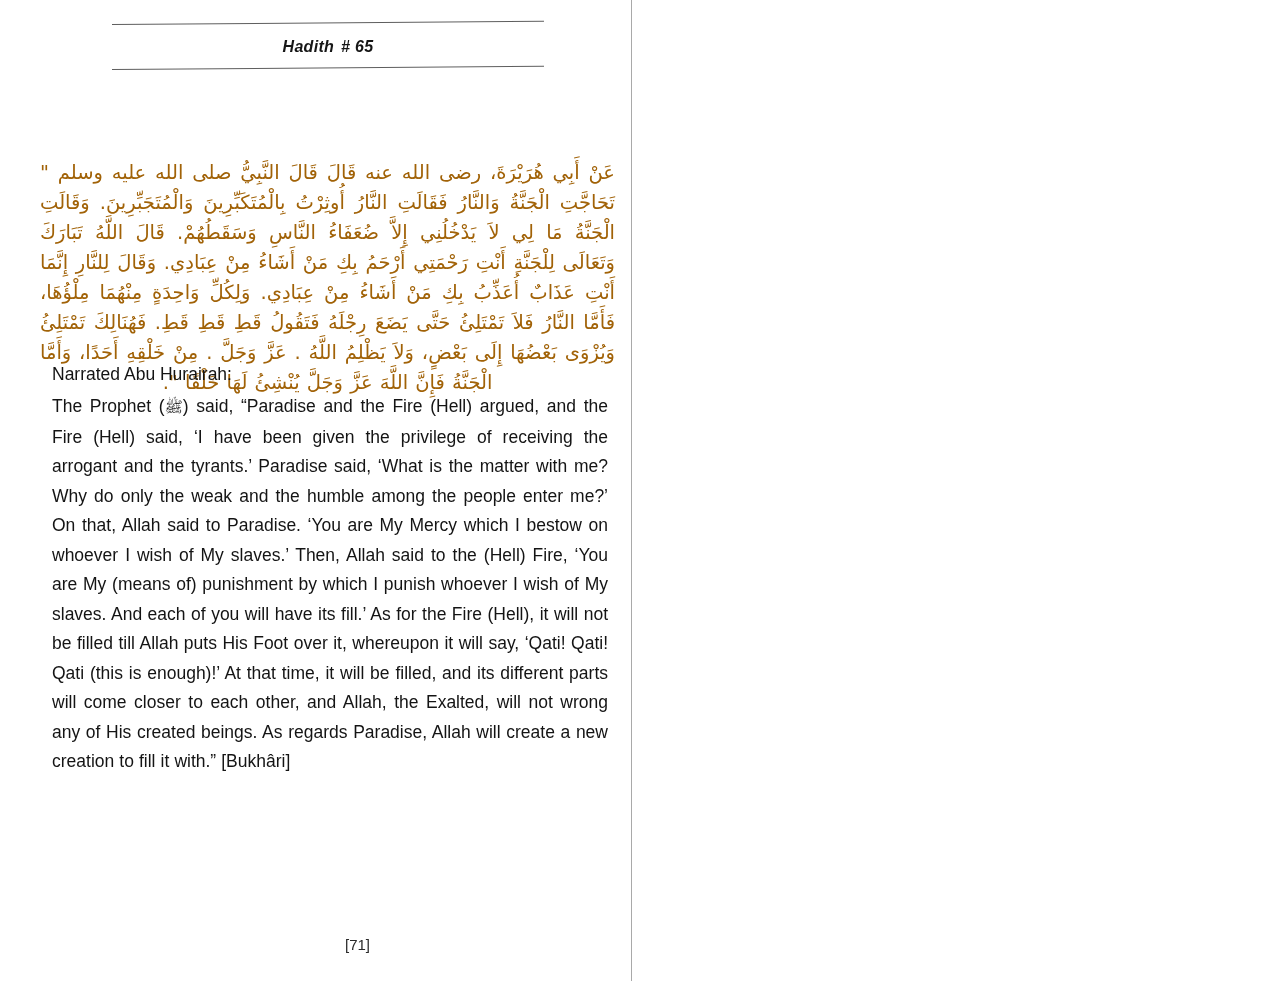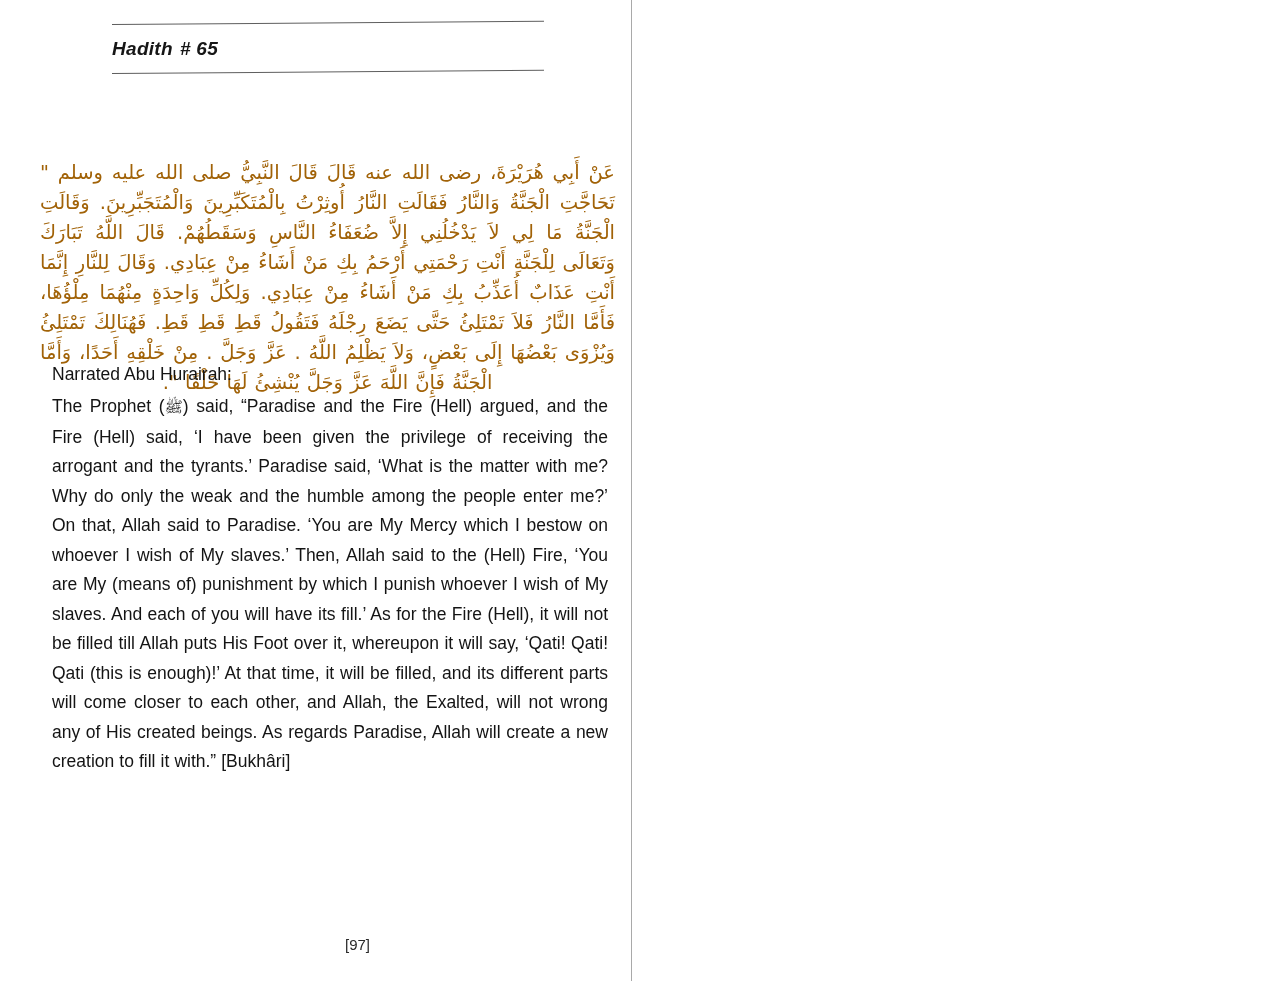--- a/index.html
+++ b/index.html
@@ -49,24 +49,24 @@
   }
   .rule {
     height: 1px;
     background: #5d5d5d;
     transform: rotate(-0.42deg);
     transform-origin: left center;
   }
   #rule-top    { margin: 0 0 0 0; }
   #rule-bottom { margin: 0; }
   #hadith-title {
-    text-align: left;
+    text-align: center;
     font-style: italic;
     font-weight: bold;
-    font-size: 19px;
+    font-size: 16px;
     letter-spacing: .3px;
     padding: 13px 0 13px 0;
     color: #161616;
   }
   #hadith-title .num-sep { display: inline-block; width: 7px; }
 
   
   #arabic-block {
     position: absolute;
     right: 16px;
@@ -131,21 +131,21 @@
       </div>
       <div class="rule" id="rule-bottom"></div>
     </div>
 
     <div id="arabic-block">عَنْ أَبِي هُرَيْرَةَ، رضى الله عنه قَالَ قَالَ النَّبِيُّ صلى الله عليه وسلم " تَحَاجَّتِ الْجَنَّةُ وَالنَّارُ فَقَالَتِ النَّارُ أُوثِرْتُ بِالْمُتَكَبِّرِينَ وَالْمُتَجَبِّرِينَ. وَقَالَتِ الْجَنَّةُ مَا لِي لاَ يَدْخُلُنِي إِلاَّ ضُعَفَاءُ النَّاسِ وَسَقَطُهُمْ. قَالَ اللَّهُ تَبَارَكَ وَتَعَالَى لِلْجَنَّةِ أَنْتِ رَحْمَتِي أَرْحَمُ بِكِ مَنْ أَشَاءُ مِنْ عِبَادِي. وَقَالَ لِلنَّارِ إِنَّمَا أَنْتِ عَذَابٌ أُعَذِّبُ بِكِ مَنْ أَشَاءُ مِنْ عِبَادِي. وَلِكُلِّ وَاحِدَةٍ مِنْهُمَا مِلْؤُهَا، فَأَمَّا النَّارُ فَلاَ تَمْتَلِئُ حَتَّى يَضَعَ رِجْلَهُ فَتَقُولُ قَطِ قَطِ قَطِ. فَهُنَالِكَ تَمْتَلِئُ وَيُزْوَى بَعْضُهَا إِلَى بَعْضٍ، وَلاَ يَظْلِمُ اللَّهُ . عَزَّ وَجَلَّ . مِنْ خَلْقِهِ أَحَدًا، وَأَمَّا الْجَنَّةُ فَإِنَّ اللَّهَ عَزَّ وَجَلَّ يُنْشِئُ لَهَا خَلْقًا ".</div>
 
     <div id="narrator-line">Narrated Abu Hurairah:</div>
 
     <div id="hadith-text"><span>The Prophet (</span><span class="glyph-saw">ﷺ</span><span>) said, “Paradise and the Fire (Hell) argued, and the Fire (Hell) said, ‘I have been given the privilege of receiving the arrogant and the tyrants.’ Paradise said, ‘What is the matter with me? Why do only the weak and the humble among the people enter me?’ On that, Allah said to Paradise. ‘You are My Mercy which I bestow on whoever I wish of My slaves.’ Then, Allah said to the (Hell) Fire, ‘You are My (means of) punishment by which I punish whoever I wish of My slaves. And each of you will have its fill.’ As for the Fire (Hell), it will not be filled till Allah puts His Foot over it, whereupon it will say, ‘Qati! Qati! Qati (this is enough)!’ At that time, it will be filled, and its different parts will come closer to each other, and Allah, the Exalted, will not wrong any of His created beings. As regards Paradise, Allah will create a new creation to fill it with.” [Bukhâri]</span></div>
 
-    <div class="folio" id="folio-left">[97]</div>
+    <div class="folio" id="folio-left">[71]</div>
   </div>
 
   <div id="gutter-line"></div>
 
   <div class="page" id="page-right">
 
     
 
     
 

